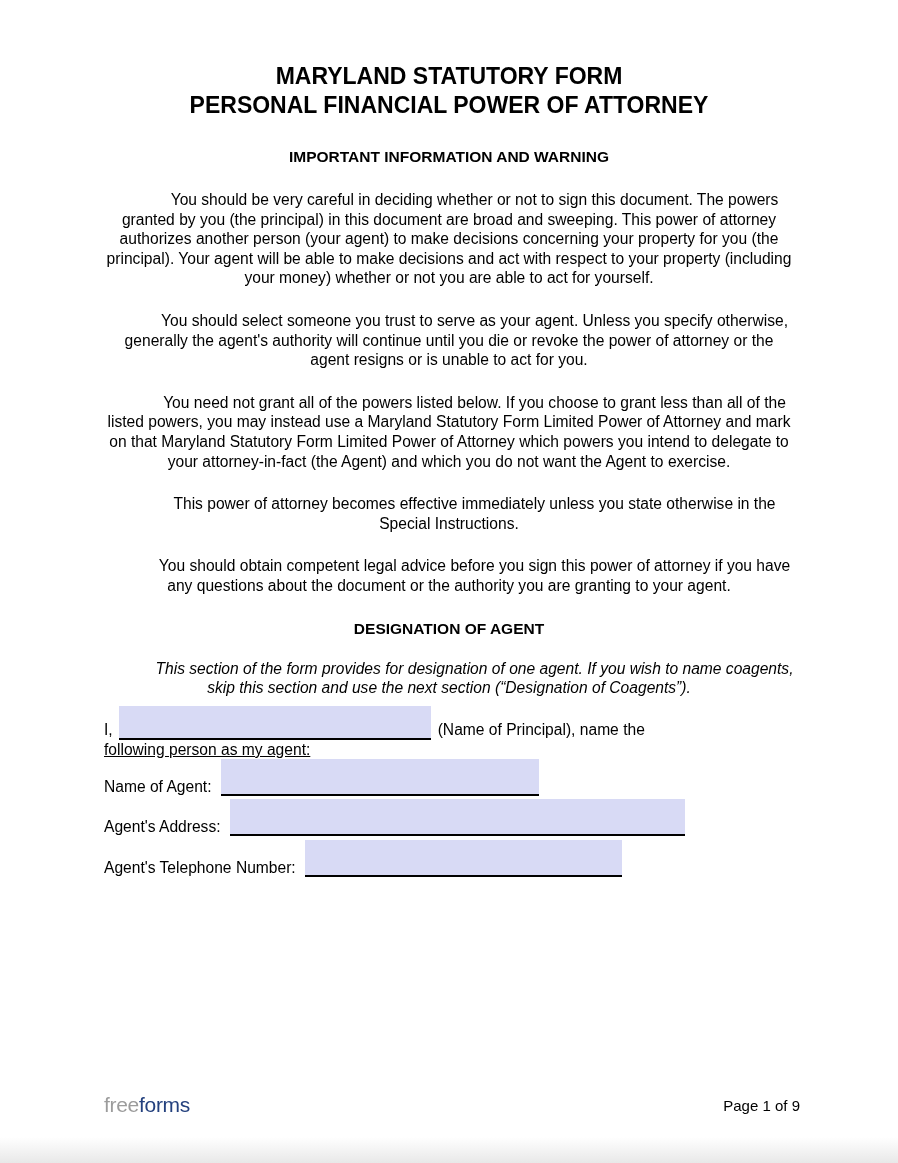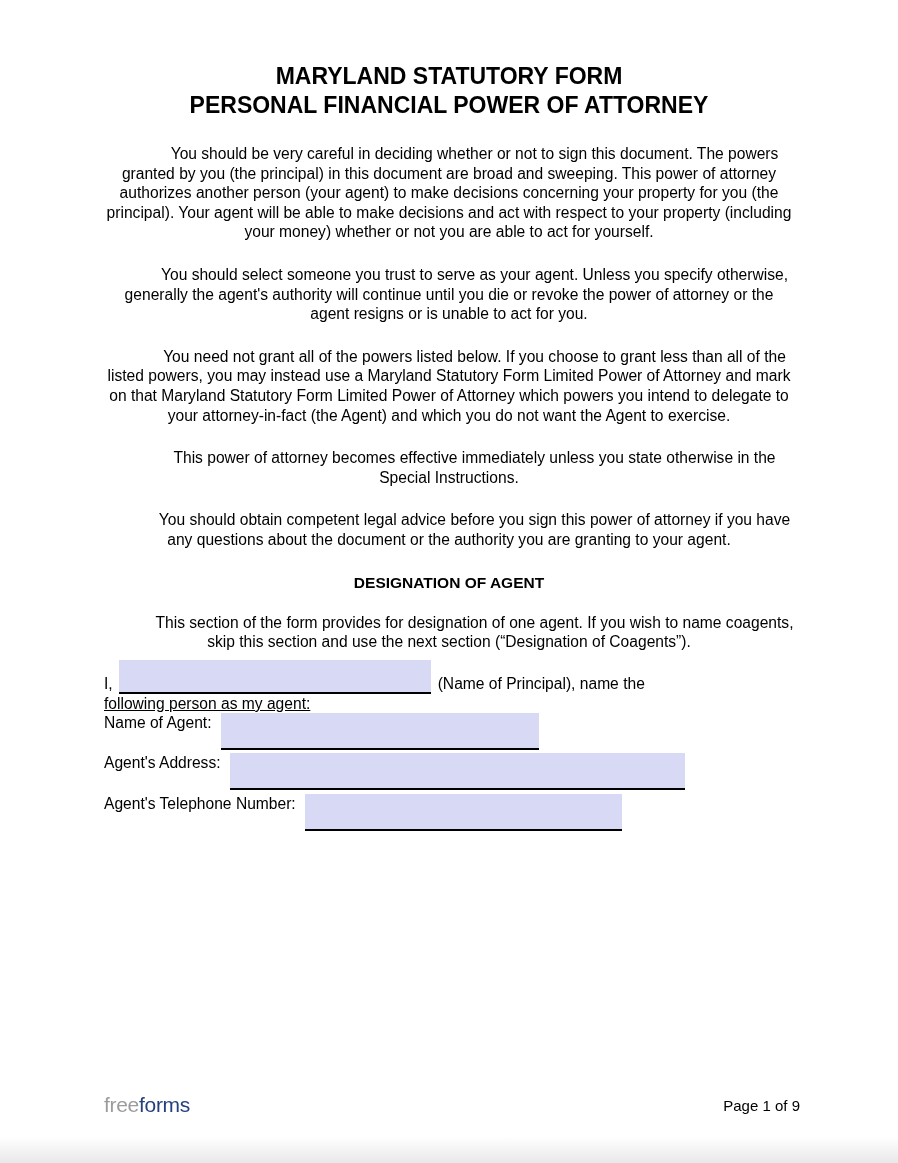--- a/index.html
+++ b/index.html
@@ -33,21 +33,21 @@
   }
   .section-heading.designation { margin-top: 23px; }
   .para {
     margin: 23px 0 0 0;
     font-size: 15.6px;
     line-height: 19.6px;
     text-indent: 51px;
     text-align: center;
   }
   .para.first { margin-top: 24px; }
-  .para.intro { margin-top: 21px; }
+  .para.intro { margin-top: 21px; font-style: italic; }
 
   
   .principal-row {
     display: flex;
     align-items: flex-end;
     margin-top: 8px;
     font-size: 15.6px;
     line-height: 19.6px;
     white-space: nowrap;
   }
@@ -62,21 +62,21 @@
     margin: 0 7px 0 6px;
   }
   .principal-line2 {
     margin: 0 0 0 0;
     font-size: 15.6px;
     line-height: 19.6px;
     text-decoration: underline;
   }
   .field-row {
     display: flex;
-    align-items: flex-start;
+    align-items: flex-end;
     column-gap: 9px;
     font-size: 15.6px;
     line-height: 19.6px;
     white-space: nowrap;
   }
   .field-row .field { height: 37px; }
   .field-row.name-row { margin-top: 0; }
   .field-row.name-row .field { width: 318px; }
   .field-row.address-row { margin-top: 3px; }
   .field-row.address-row .field { width: 455px; }
@@ -111,20 +111,21 @@
     background: linear-gradient(to bottom, rgba(233,233,233,0) 0%, #e8e8e8 100%);
   }
 </style>
 </head>
 <body>
 
 <div class="page-inner">
 
   <h1 class="doc-title"><span>MARYLAND STATUTORY FORM</span><br><span>PERSONAL FINANCIAL POWER OF ATTORNEY</span></h1>
 
+  <h2 class="section-heading">IMPORTANT INFORMATION AND WARNING</h2>
 
   <p class="para first">You should be very careful in deciding whether or not to sign this document. The powers granted by you (the principal) in this document are broad and sweeping. This power of attorney authorizes another person (your agent) to make decisions concerning your property for you (the principal). Your agent will be able to make decisions and act with respect to your property (including your money) whether or not you are able to act for yourself.</p>
   <p class="para">You should select someone you trust to serve as your agent. Unless you specify otherwise, generally the agent's authority will continue until you die or revoke the power of attorney or the agent resigns or is unable to act for you.</p>
   <p class="para">You need not grant all of the powers listed below. If you choose to grant less than all of the listed powers, you may instead use a Maryland Statutory Form Limited Power of Attorney and mark on that Maryland Statutory Form Limited Power of Attorney which powers you intend to delegate to your attorney-in-fact (the Agent) and which you do not want the Agent to exercise.</p>
   <p class="para">This power of attorney becomes effective immediately unless you state otherwise in the Special Instructions.</p>
   <p class="para">You should obtain competent legal advice before you sign this power of attorney if you have any questions about the document or the authority you are granting to your agent.</p>
 
   <h2 class="section-heading designation">DESIGNATION OF AGENT</h2>
 
   <p class="para intro">This section of the form provides for designation of one agent. If you wish to name coagents, skip this section and use the next section (“Designation of Coagents”).</p>

